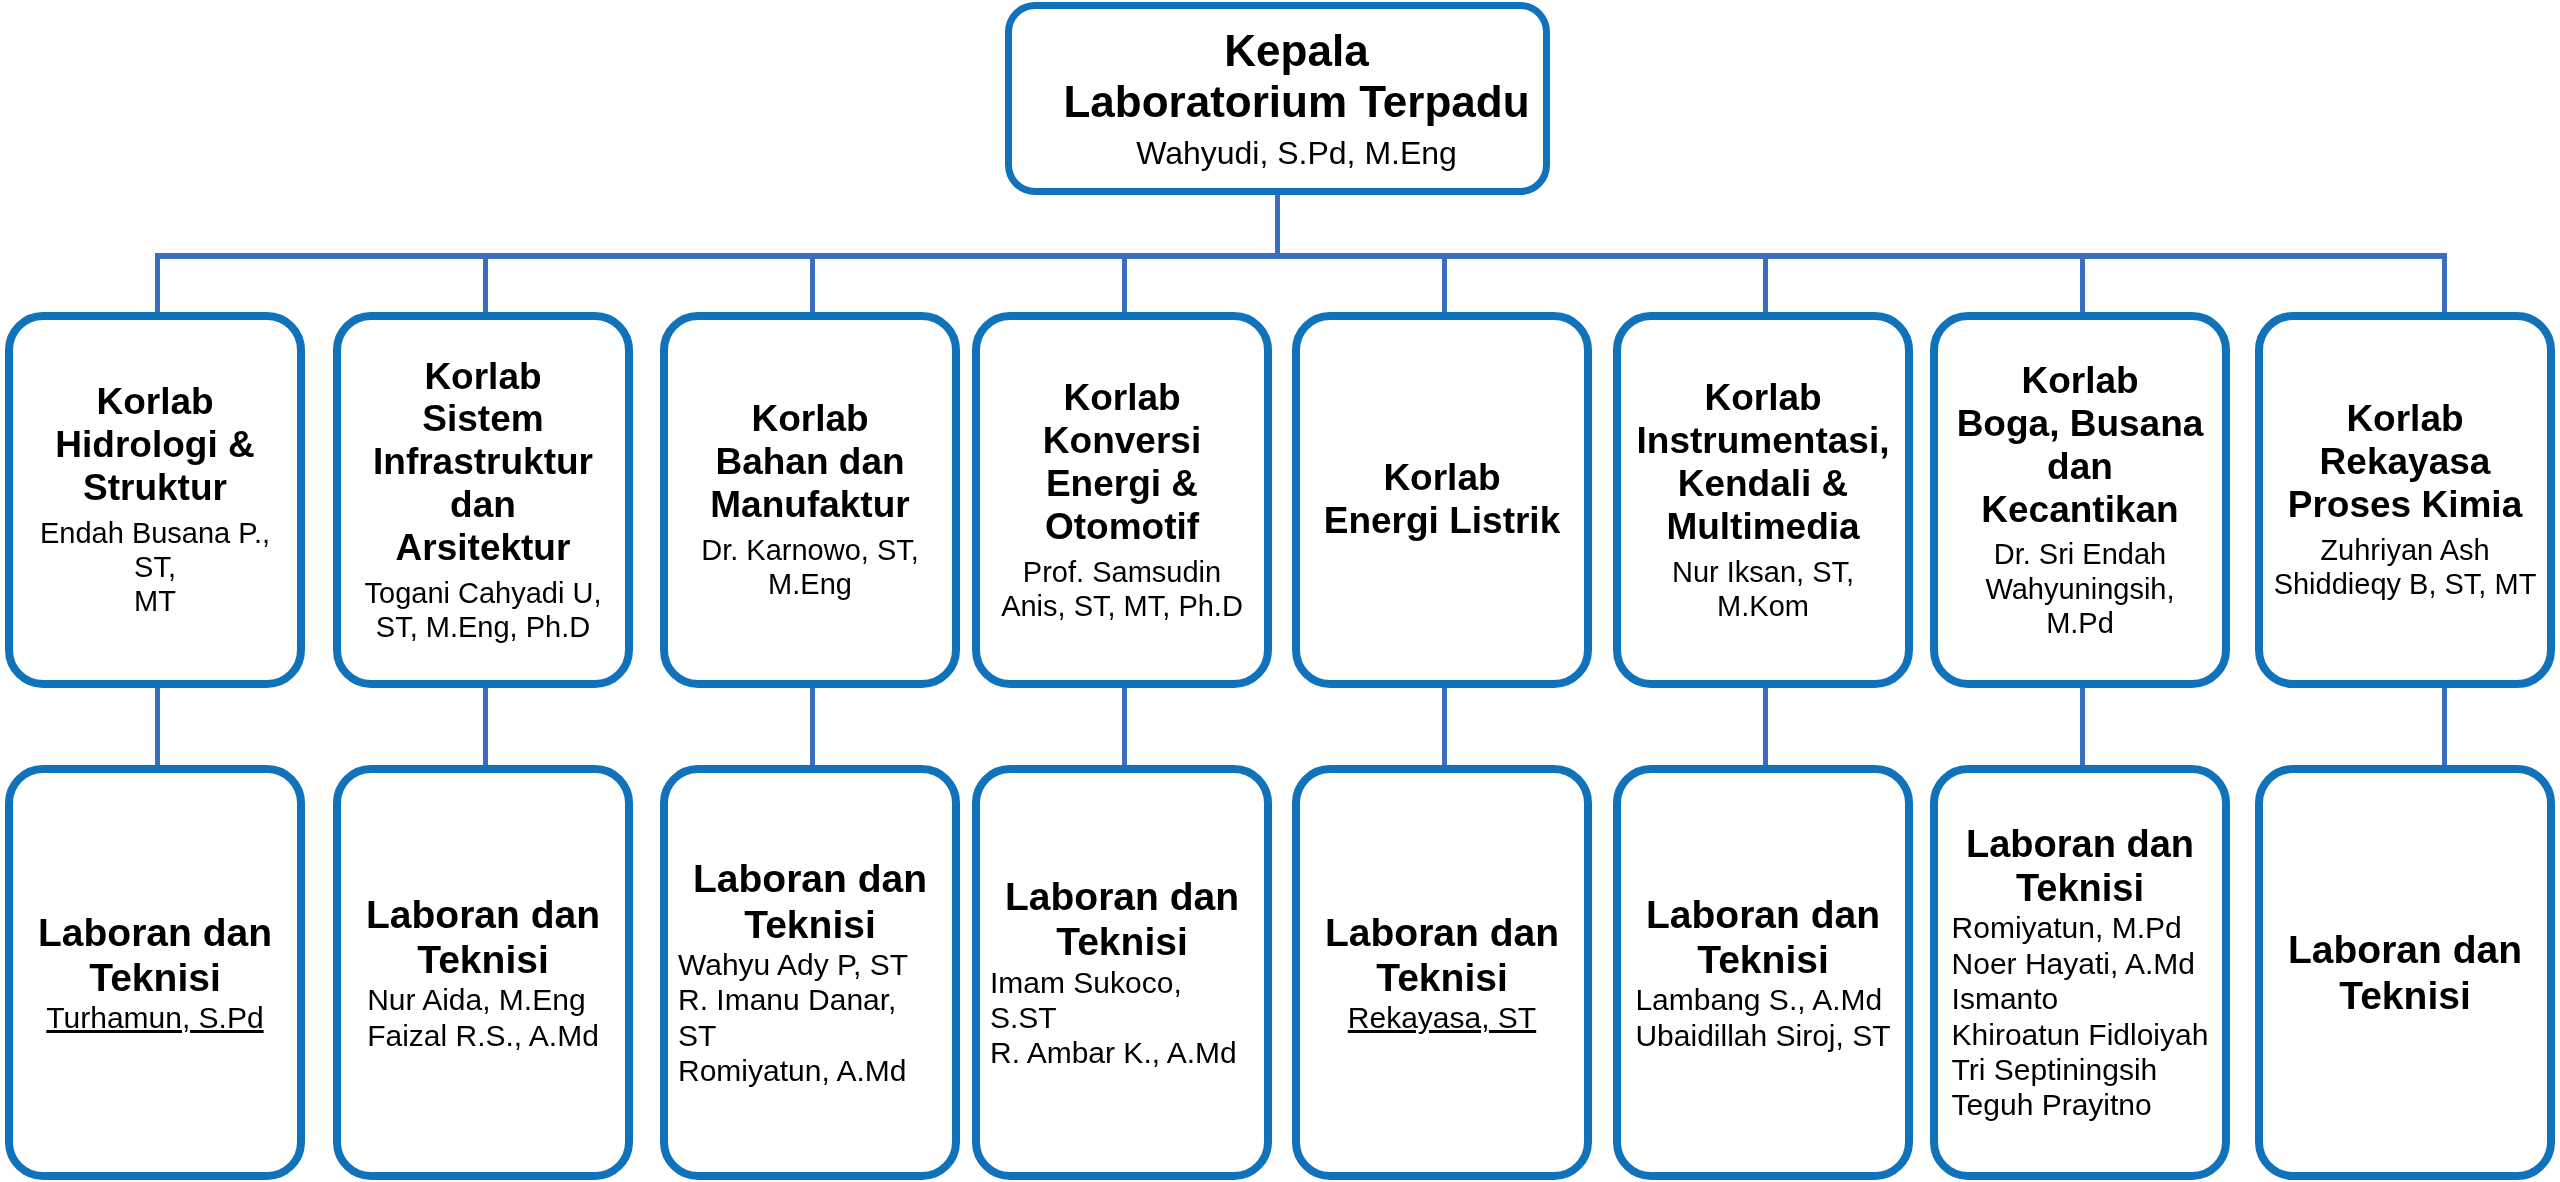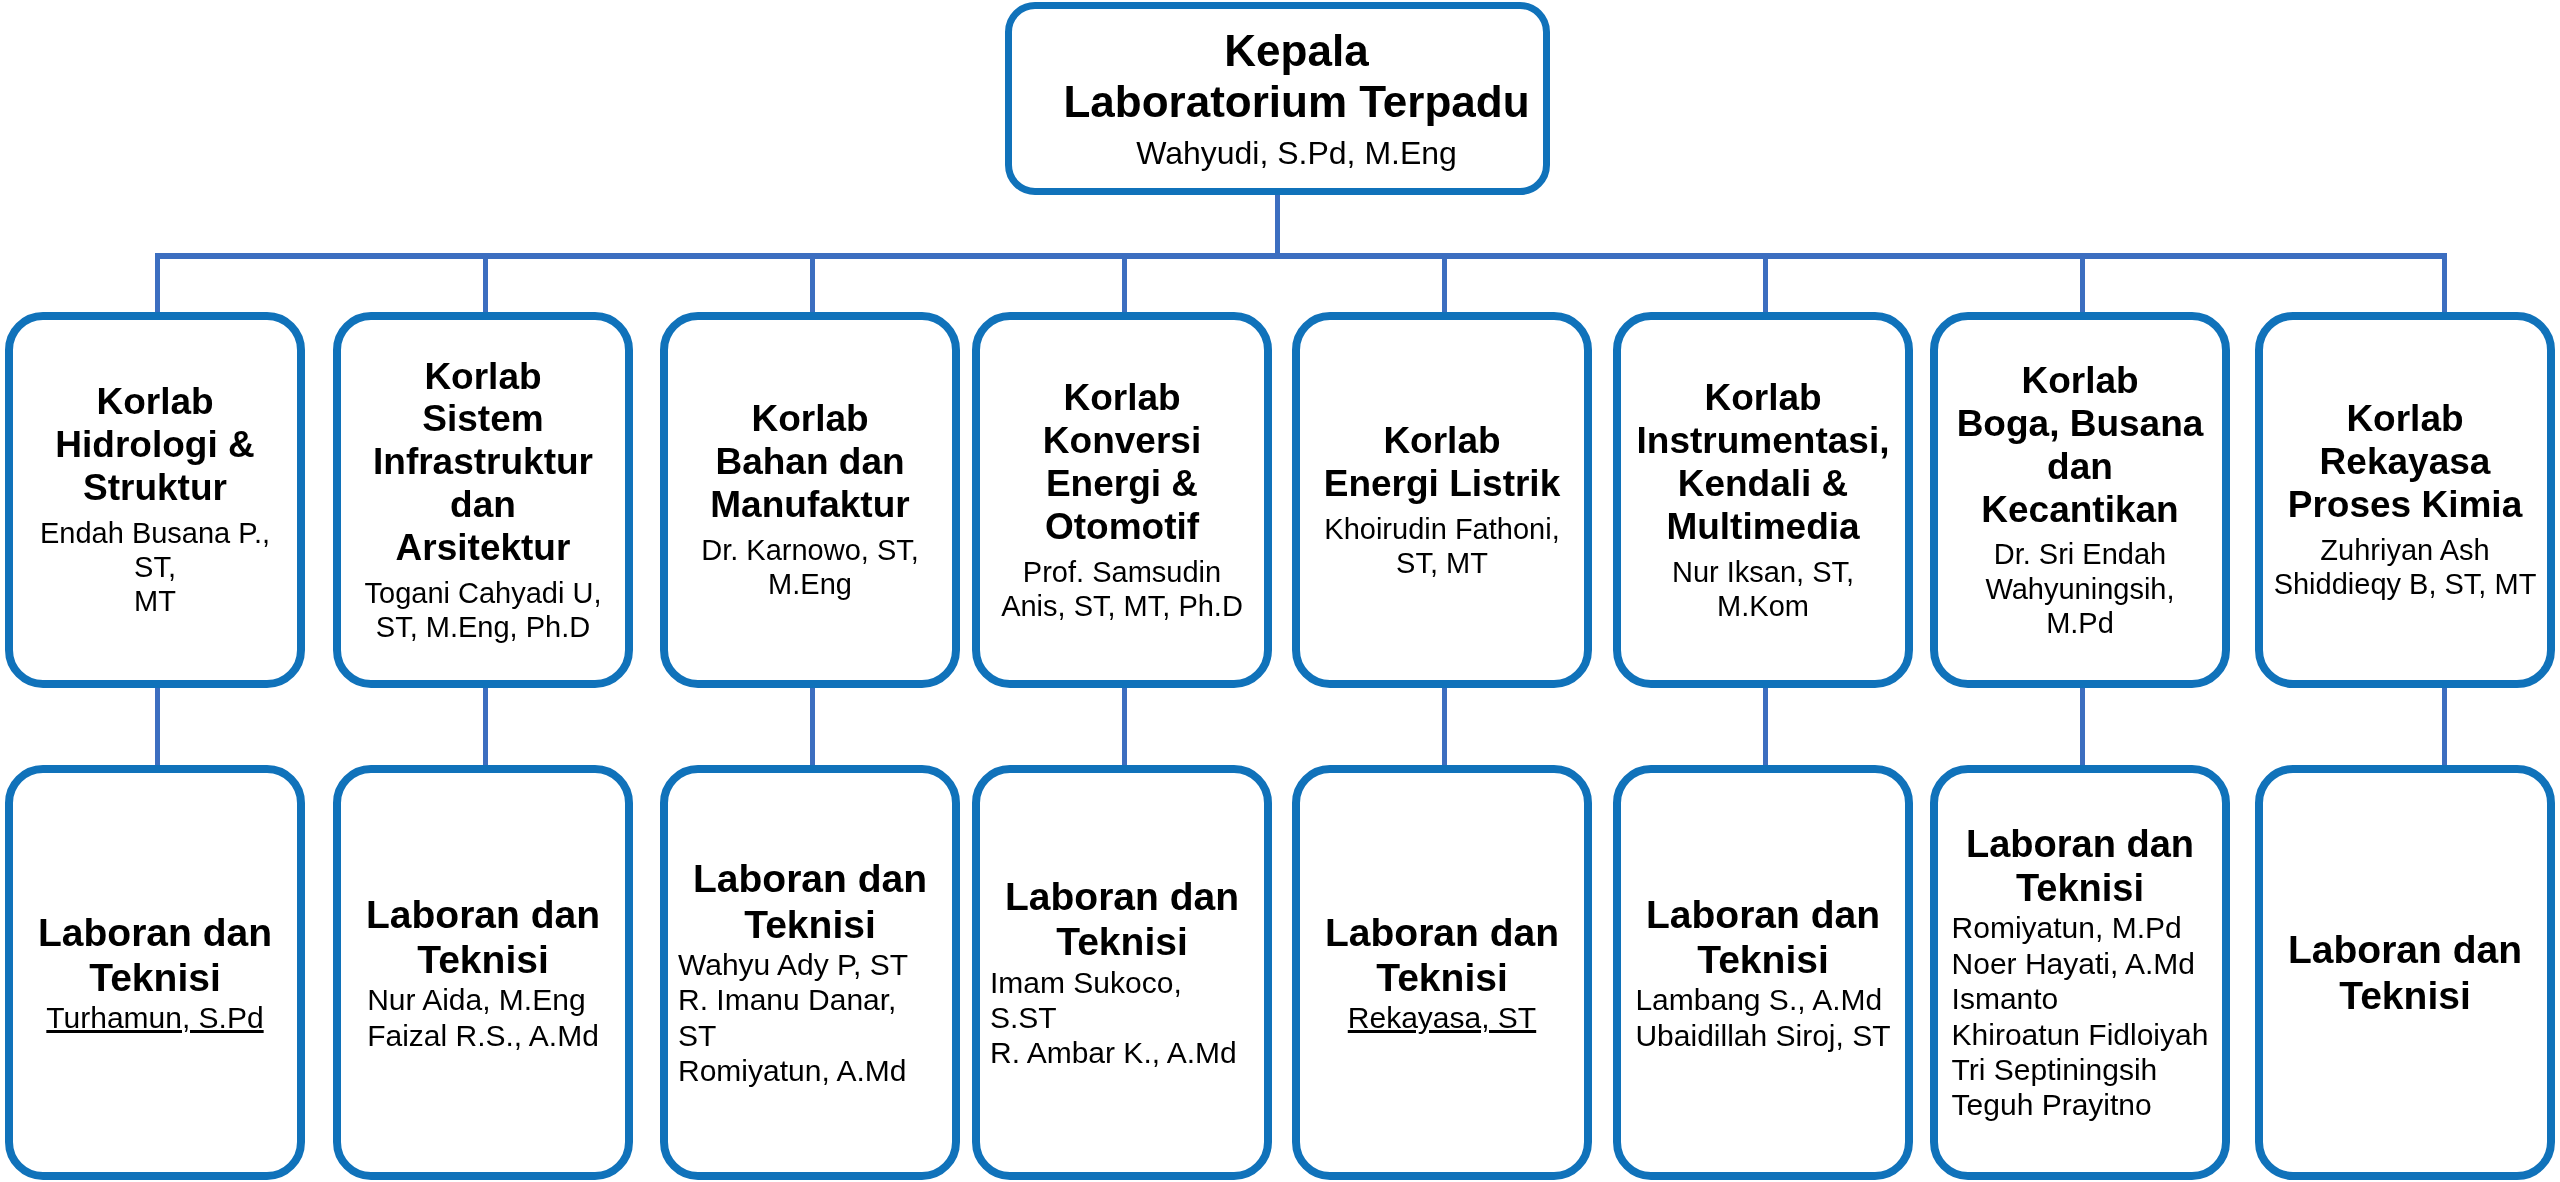--- a/index.html
+++ b/index.html
@@ -122,22 +122,20 @@
 Konversi
 Energi &amp;
 Otomotif</div>
     <div class="people">Prof. Samsudin
 Anis, ST, MT, Ph.D</div>
   </div>
 
   <div class="node korlab" style="left: 1292px; top: 312px; width: 300px; height: 376px; border-color: rgb(16, 114, 186);">
     <div class="title">Korlab
 Energi Listrik</div>
-    <div class="people">Khoirudin Fathoni,
-ST, MT</div>
   </div>
 
   <div class="node korlab" style="left: 1613px; top: 312px; width: 300px; height: 376px; border-color: rgb(16, 114, 186);">
     <div class="title">Korlab
 Instrumentasi,
 Kendali &amp;
 Multimedia</div>
     <div class="people">Nur Iksan, ST,
 M.Kom</div>
   </div>

